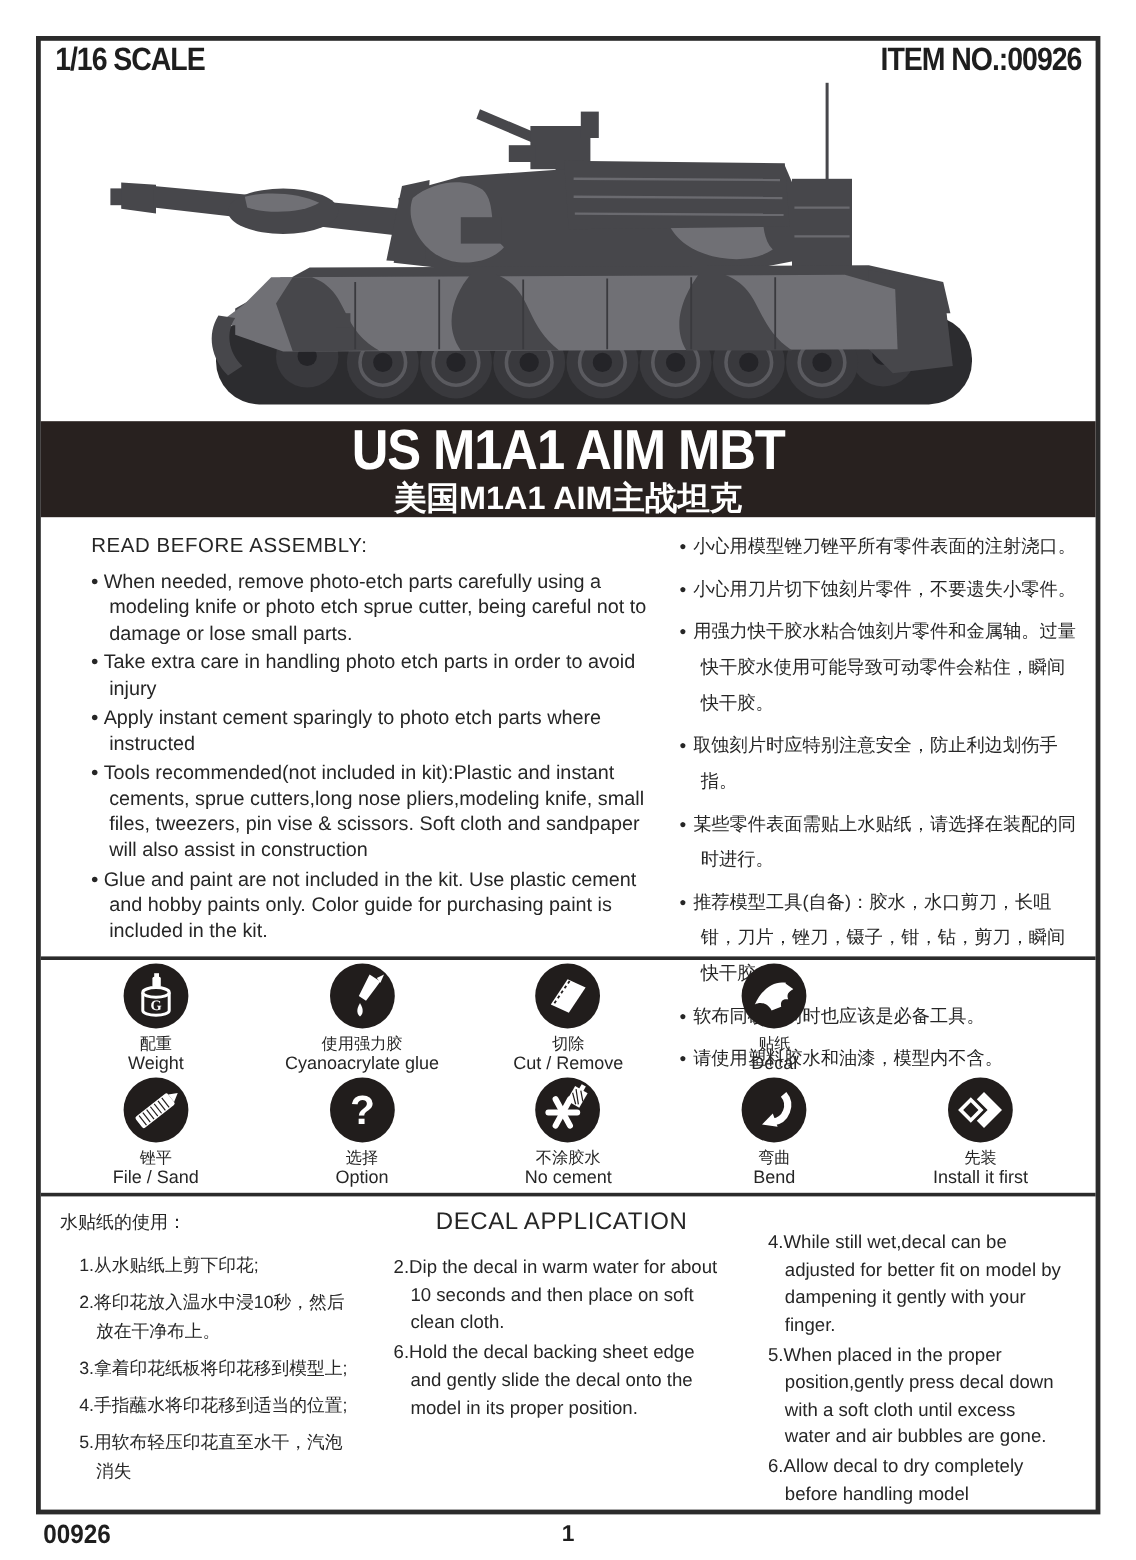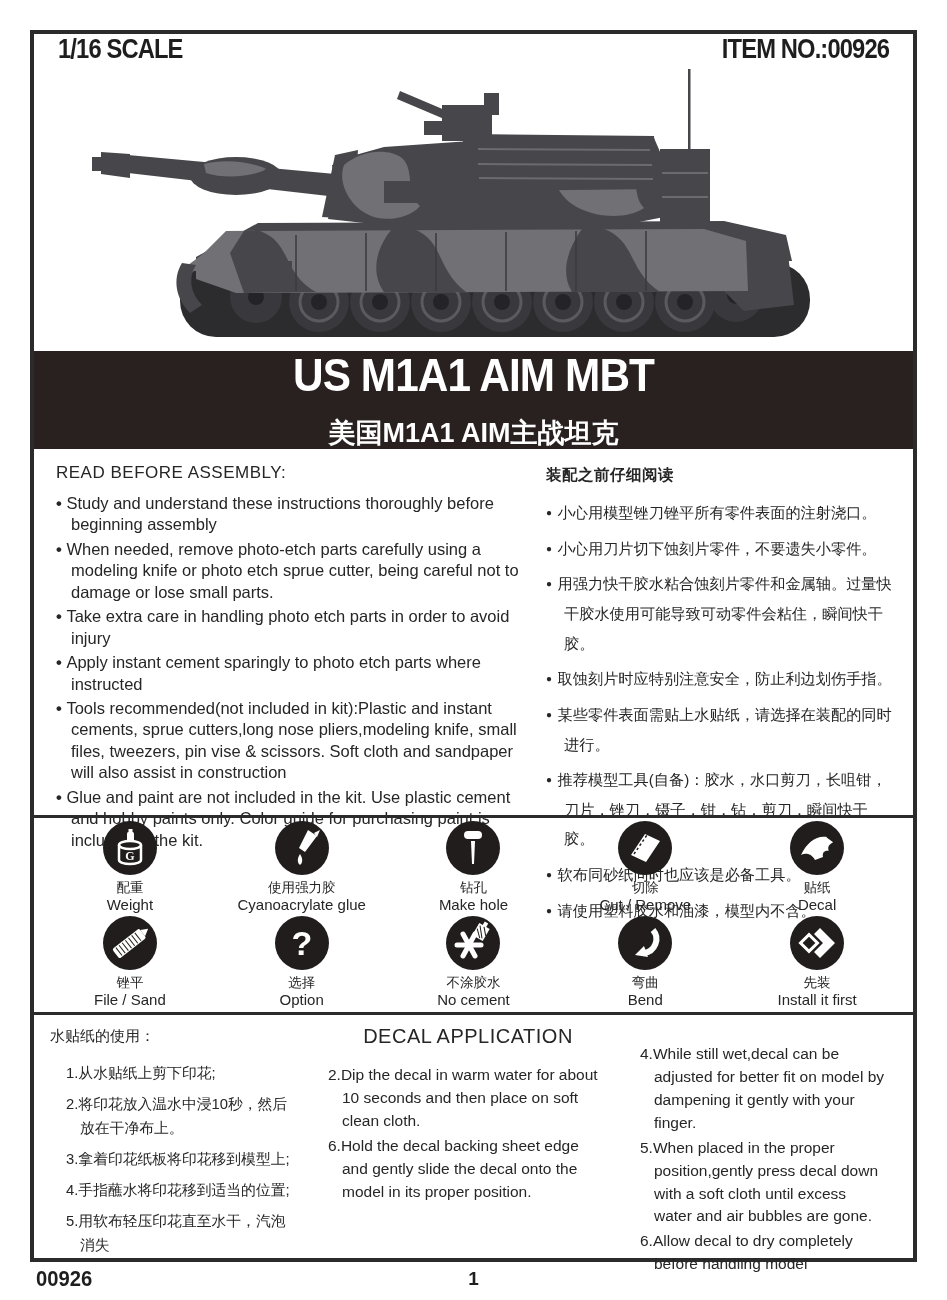--- a/index.html
+++ b/index.html
@@ -1,41 +1,41 @@
 <!DOCTYPE html>
 <html style="--band-bg: #28211f; --camo-dark: #47474b; --camo-light: #707075; --track: #2c2c2f;"><head>
 <meta charset="utf-8">
 <style>
   html,body{margin:0;padding:0;background:#fff;}
   .page{position:relative;width:947px;height:1300px;background:#fff;overflow:hidden;
         font-family:"Liberation Sans", sans-serif;color:#262626;}
   .frame{position:absolute;left:30px;top:30px;width:887px;height:1232px;
          border:4px solid #2b2b2b;box-sizing:border-box;display:flex;flex-direction:column;background:#fff;}
   
-  .hdr{height:52px;display:flex;justify-content:space-between;align-items:flex-end;padding:0 24px;box-sizing:border-box;}
+  .hdr{height:52px;display:flex;justify-content:space-between;align-items:flex-end;padding:0 12px;box-sizing:border-box;}
   .hdr .hl,.hdr .hr{font-weight:bold;font-size:27px;letter-spacing:-1px;transform:scaleX(.88);color:#1e1e1e;}
   .hdr .hl{transform-origin:left bottom;}
   .hdr .hr{transform-origin:right bottom;}
   
   .tank-area{height:288px;display:flex;justify-content:center;align-items:center;}
   .tank-area svg{display:block;}
   .cd{fill:var(--camo-dark);}
   .cl{fill:var(--camo-light);}
   .tk{fill:var(--track);}
   .wh{fill:#39393d;}
   .rim{fill:none;stroke:#5a5a5f;stroke-width:3;}
   .hub{fill:#242428;}
   .pline{stroke:#3a3a3e;stroke-width:1.5;}
   .rail{stroke:#6a6a6f;stroke-width:2;}
   
-  .band{height:116px;background:var(--band-bg);color:#fff;text-align:center;display:flex;flex-direction:column;justify-content:flex-start;gap:20px;}
+  .band{height:116px;background:var(--band-bg);color:#fff;text-align:center;display:flex;flex-direction:column;justify-content:flex-start;gap:2px;}
   .band .t1{font-weight:bold;font-size:47px;letter-spacing:-1px;transform:scaleX(.9);line-height:1;}
   .band .t2{font-weight:bold;font-size:27px;line-height:1.15;}
   
-  .read{height:366px;display:flex;box-sizing:border-box;padding:10px 16px 0 22px;}
+  .read{height:366px;display:flex;box-sizing:border-box;padding:10px 16px 0 22px;margin-left:20px;}
   .read .col-en{width:486px;box-sizing:border-box;padding-right:18px;}
   .read .col-zh{flex:1;box-sizing:border-box;padding-left:4px;}
   .read h3{margin:4px 0 10px;font-size:17px;font-weight:normal;letter-spacing:.5px;}
   .read .col-zh h3{font-weight:bold;font-size:15.5px;margin:6px 0 12px;}
   ul.blist{margin:0;padding:0;list-style:none;}
   ul.blist li{padding-left:15px;text-indent:-15px;}
   ul.blist li::before{content:"\2022\00a0";font-weight:bold;}
   .col-en ul.blist li{font-size:16.5px;line-height:1.3;margin-bottom:3px;}
   .col-zh ul.blist li{font-size:15.2px;line-height:1.95;margin-bottom:6px;padding-left:18px;text-indent:-18px;}
   .col-zh ul.blist li::before{content:"\25CF\00a0\00a0";font-size:10px;vertical-align:2px;}
@@ -172,30 +172,28 @@
 
     <div class="band">
       <div class="t1">US M1A1 AIM MBT</div>
       <div class="t2">美国M1A1 AIM主战坦克</div>
     </div>
 
     <div class="read">
       <div class="col-en">
         <h3>READ BEFORE ASSEMBLY:</h3>
         <ul class="blist">
-            <li>Study and understand these instructions thoroughly before beginning assembly</li>
             <li>When needed, remove photo-etch parts carefully using a modeling knife or photo etch sprue cutter, being careful not to damage or lose small parts.</li>
             <li>Take extra care in handling photo etch parts in order to avoid injury</li>
             <li>Apply instant cement sparingly to photo etch parts where instructed</li>
             <li>Tools recommended(not included in kit):Plastic and instant cements, sprue cutters,long nose pliers,modeling knife, small files, tweezers, pin vise &amp; scissors. Soft cloth and sandpaper will also assist in construction</li>
             <li>Glue and paint are not included in the kit. Use plastic cement and hobby paints only. Color guide for purchasing paint is included in the kit.</li>
           </ul>
       </div>
       <div class="col-zh">
-        <h3>装配之前仔细阅读</h3>
         <ul class="blist">
             <li>小心用模型锉刀锉平所有零件表面的注射浇口。</li>
             <li>小心用刀片切下蚀刻片零件，不要遗失小零件。</li>
             <li>用强力快干胶水粘合蚀刻片零件和金属轴。过量快干胶水使用可能导致可动零件会粘住，瞬间快干胶。</li>
             <li>取蚀刻片时应特别注意安全，防止利边划伤手指。</li>
             <li>某些零件表面需贴上水贴纸，请选择在装配的同时进行。</li>
             <li>推荐模型工具(自备)：胶水，水口剪刀，长咀钳，刀片，锉刀，镊子，钳，钻，剪刀，瞬间快干胶。</li>
             <li>软布同砂纸同时也应该是必备工具。</li>
             <li>请使用塑料胶水和油漆，模型内不含。</li>
           </ul>
@@ -218,29 +216,20 @@
         </div>
         <div class="sym">
           <svg class="ic" viewBox="0 0 56 56">
             <circle cx="28" cy="28" r="27" class="icbg"></circle>
             <path d="M34,10 L43,16 L31,32 L25,28 Z" class="wht"></path>
             <path d="M40,13 L46,10 L43,17 Z" class="wht"></path>
             <path d="M26,34 C26,34 21,41 26,45 C31,41 26,34 26,34 Z" class="wht"></path>
           </svg>
           <div class="zh">使用强力胶</div>
           <div class="en">Cyanoacrylate glue</div>
-        </div>
-        <div class="sym">
-          <svg class="ic" viewBox="0 0 56 56">
-            <circle cx="28" cy="28" r="27" class="icbg"></circle>
-            <rect x="19" y="11" width="18" height="8" rx="4" class="wht"></rect>
-            <polygon points="26,21 30,21 29,44 27,44" class="wht"></polygon>
-          </svg>
-          <div class="zh">钻孔</div>
-          <div class="en">Make hole</div>
         </div>
         <div class="sym">
           <svg class="ic" viewBox="0 0 56 56">
             <circle cx="28" cy="28" r="27" class="icbg"></circle>
             <polygon points="14,35 28,14 43,21 29,42" class="wht"></polygon>
             <line x1="17" y1="34" x2="30" y2="15" stroke="#211d1c" stroke-width="1.5" stroke-dasharray="2.5 2.5"></line>
           </svg>
           <div class="zh">切除</div>
           <div class="en">Cut / Remove</div>
         </div>

